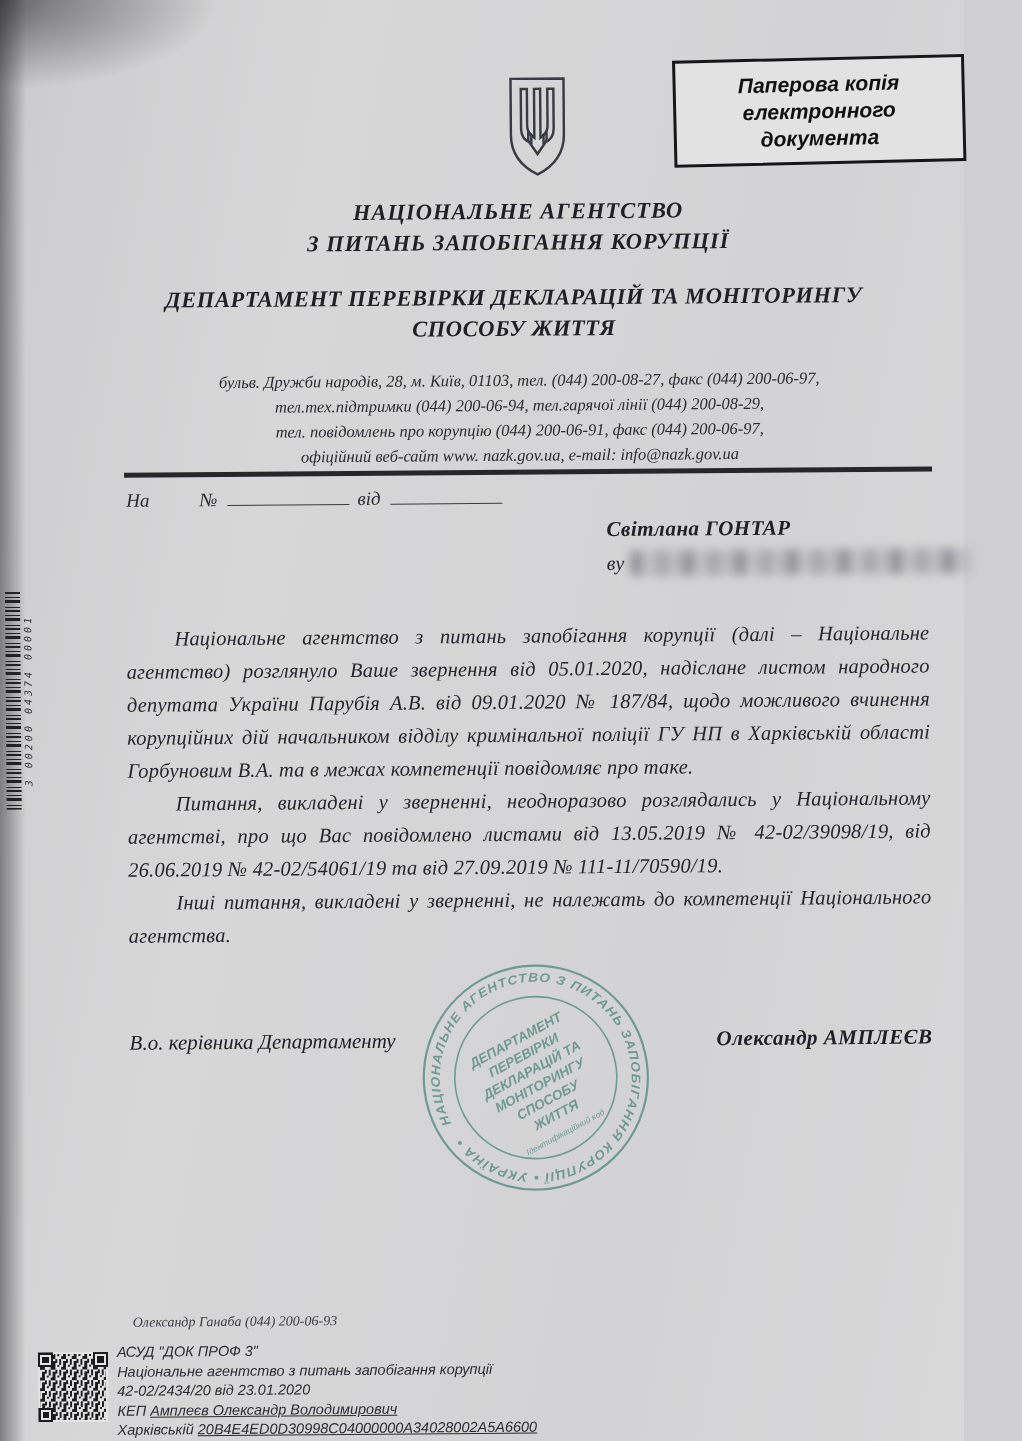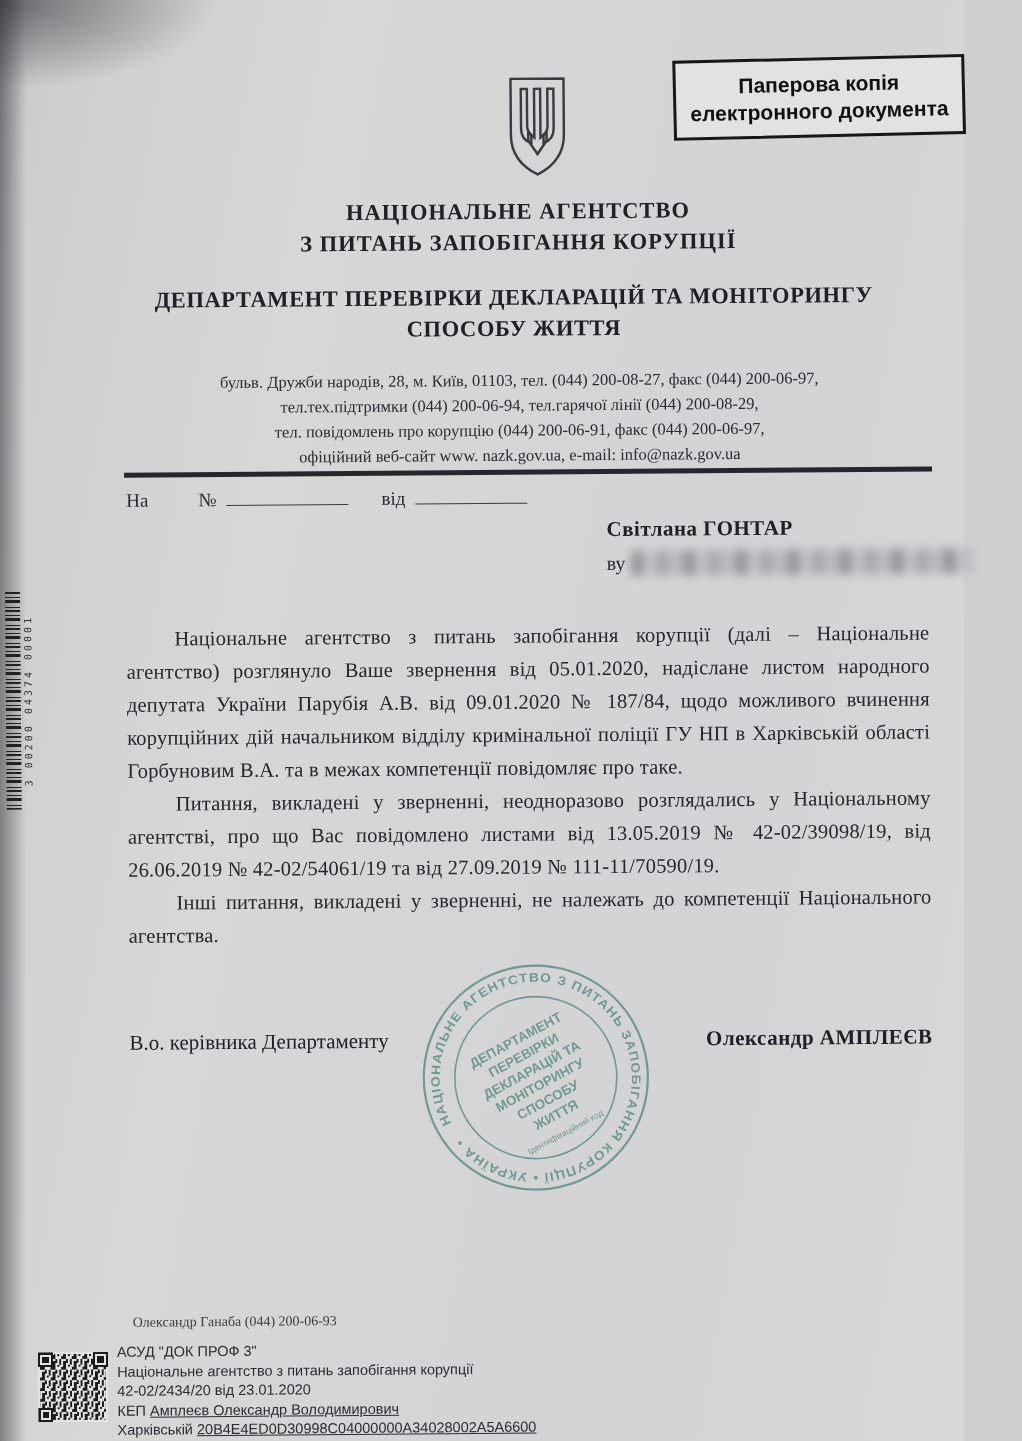--- a/index.html
+++ b/index.html
@@ -6,20 +6,21 @@
   html,body { width:1022px; height:1441px; }
   body {
     font-family:"Liberation Serif", serif;
     color:#26262c;
     overflow:hidden;
     background:#cfcfd1;
   }
   .scan {
     position:relative; width:964px; height:1441px;
     background:linear-gradient(100deg,#b3b3b6 0%,#cdcdcf 4%,#d7d7d8 28%,#d3d3d5 70%,#d8d8d9 100%);
+    font-style:italic;
   }
   .edge-shadow {
     position:absolute; left:0; top:0; width:26px; height:100%;
     background:linear-gradient(90deg,rgba(45,45,50,.5),rgba(45,45,50,0));
     pointer-events:none;
   }
   .corner-shadow {
     position:absolute; left:0; top:0; width:220px; height:90px;
     background:radial-gradient(ellipse at 0 0,rgba(25,25,30,.55),transparent 70%);
     pointer-events:none;
@@ -49,21 +50,21 @@
     font-size:16.5px; line-height:25px; color:#2b2b31;
   }
 
   .rule { position:absolute; top:470px; left:126px; right:30px; height:5px; background:#26262b; }
 
   .refline { position:absolute; top:487px; left:128px; font-size:19px; color:#2b2b31; }
   .refline .gap1 { display:inline-block; width:50px; }
   .refline .blank { display:inline-block; border-bottom:1.5px solid #3a3a40; height:16px; vertical-align:baseline; }
   .refline .b1 { width:122px; margin-left:10px; }
   .refline .b2 { width:112px; margin-left:10px; }
-  .refline .vid { margin-left:33px; }
+  .refline .vid { margin-left:8px; }
 
   .recipient-name { position:absolute; top:518px; left:608px; font-size:21px; font-weight:bold; letter-spacing:.5px; color:#202027; }
   .recipient-addr { position:absolute; top:552px; left:608px; font-size:20px; display:flex; align-items:center; }
   .blur-box {
     width:340px; height:25px; margin-left:5px; border-radius:3px;
     background:repeating-linear-gradient(90deg,#97979d 0 13px,#c2c2c6 13px 25px,#a8a8ae 25px 38px,#bcbcc0 38px 52px);
     filter:blur(5px);
   }
 
   .barcode-wrap { position:absolute; left:0px; top:586px; width:40px; height:222px; }

